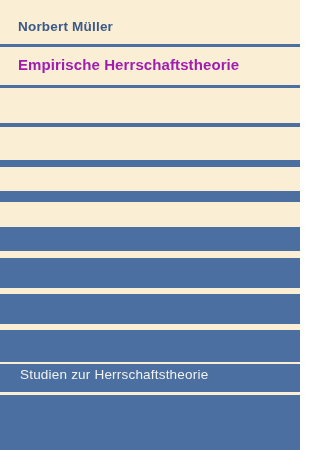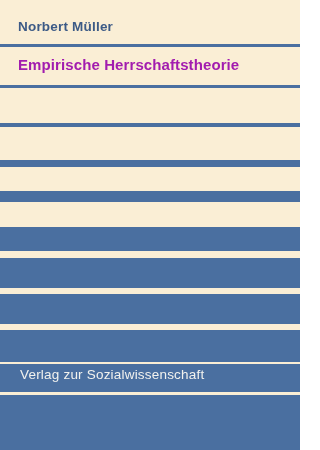--- a/index.html
+++ b/index.html
@@ -80,16 +80,16 @@
       <div class="stripe" style="top: 294px; height: 30px; background: rgb(74, 111, 160); width: 300px;"></div>
       <div class="stripe" style="top: 330px; height: 32px; background: rgb(74, 111, 160); width: 300px;"></div>
       <div class="stripe" style="top: 364px; height: 28px; background: rgb(74, 111, 160); width: 300px;"></div>
       <div class="stripe" style="top: 395px; height: 55px; background: rgb(74, 111, 160); width: 300px;"></div>
     </div>
 
   <div class="author">Norbert Müller</div>
 
   <div class="title">Empirische Herrschaftstheorie</div>
 
-  <div class="series">Verlag zur Sozialwissenschaft</div>
+  <div class="series">Studien zur Herrschaftstheorie</div>
 
 
 </div>
 
 </body></html>

